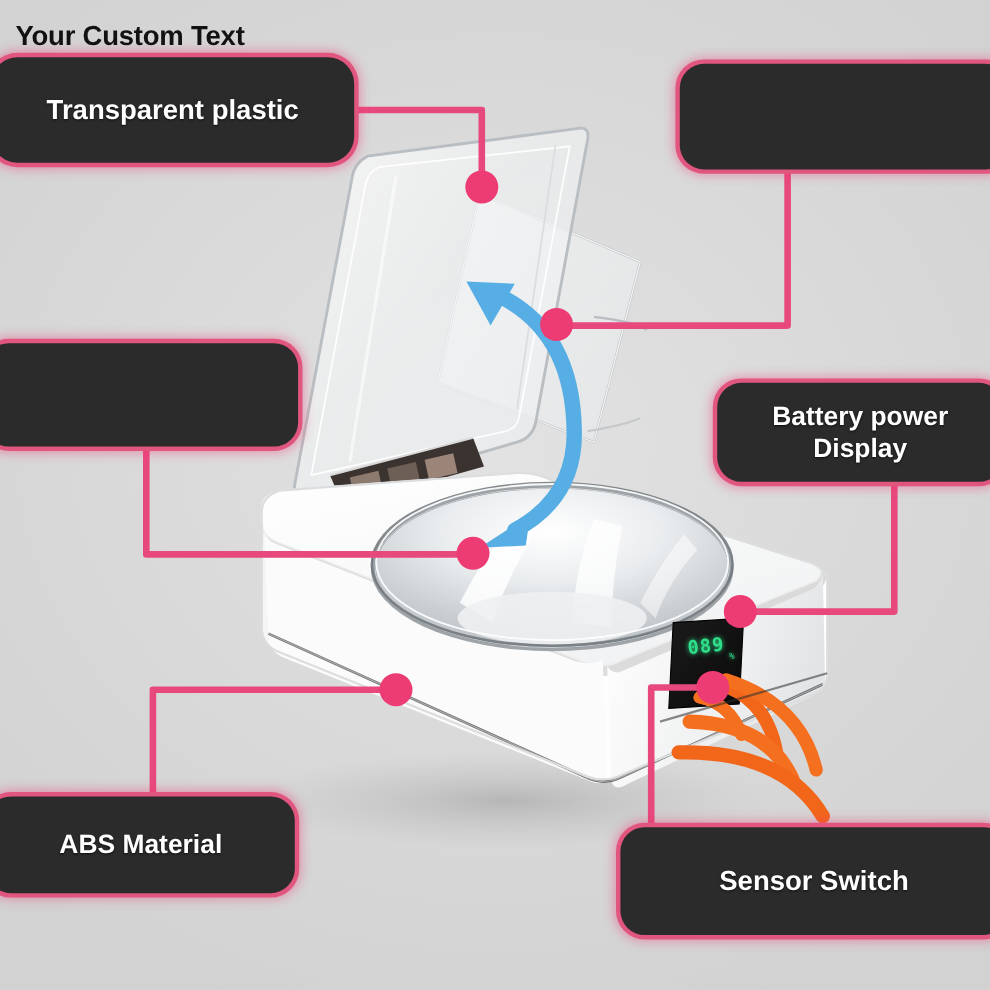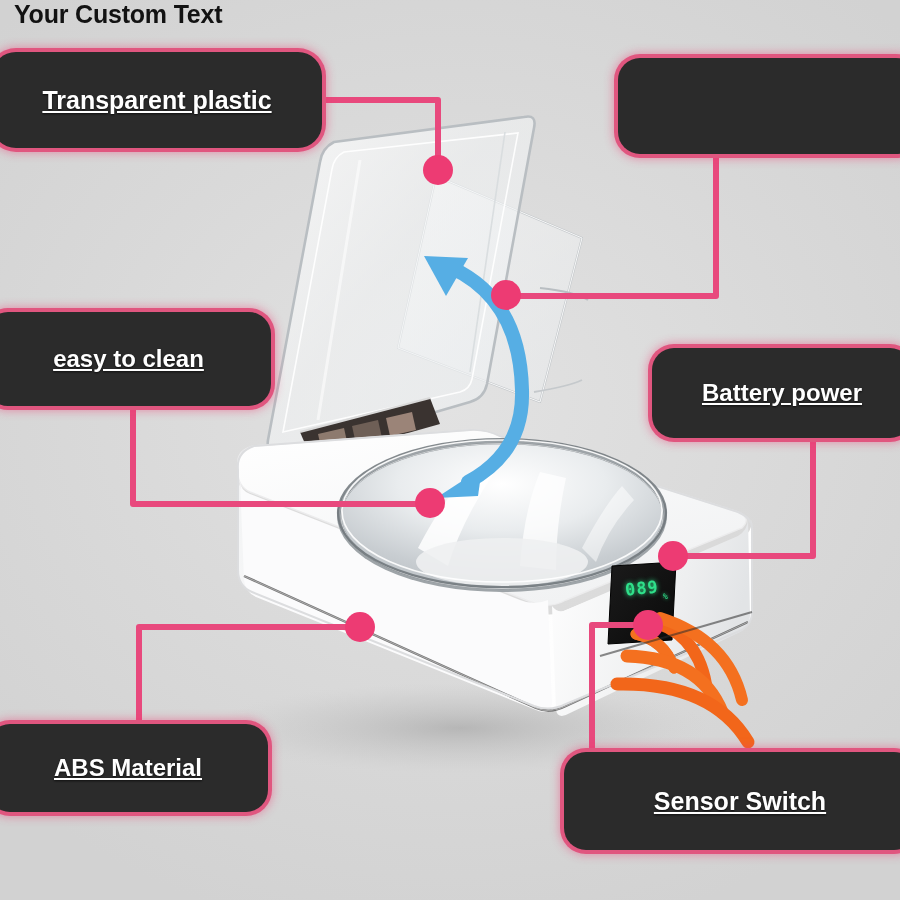--- a/index.html
+++ b/index.html
@@ -13,21 +13,21 @@
 
   
   .bg {
     position:absolute; inset:0;
     background:
       radial-gradient(ellipse 70% 60% at 50% 45%, #e2e2e2 0%, #d9d9d9 55%, #d2d2d2 100%);
   }
 
   
   .header-text {
-    position:absolute; left:14px; top:0;
+    position:absolute; left:14px; top:19px;
     font-size:25px; font-weight:700; color:#121212;
     letter-spacing:-0.2px;
     z-index:40;
   }
 
   
   .product { position:absolute; left:0; top:0; width:900px; height:900px; z-index:10; }
 
   
   .callout {
@@ -36,21 +36,21 @@
     border-radius:22px;
     color:#fff;
     display:flex; align-items:center; justify-content:center;
     text-align:center;
     font-weight:700;
     line-height:1.22;
     z-index:30;
     box-shadow:0 0 0 4px #e0567f, 0 0 10px 5px rgba(237,59,115,.45);
     padding:6px 14px;
   }
-  .callout span { display:block; text-shadow:0 1px 2px rgba(0,0,0,.7);text-decoration:underline; }
+  .callout span { display:block; text-shadow:0 1px 2px rgba(0,0,0,.7); }
 
   #cal-pc-cover   { left:-8px;  top:52px;  width:330px; height:96px;  font-size:25px; border-radius:24px; }
   #cal-turn       { left:618px; top:58px;  width:300px; height:96px;  font-size:25px; }
   #cal-bowl       { left:-14px; top:312px; width:285px; height:94px;  font-size:24px; }
   #cal-battery    { left:652px; top:348px; width:260px; height:90px;  font-size:24px; }
   #cal-abs        { left:-12px; top:724px; width:280px; height:88px;  font-size:24px; }
   #cal-sensor     { left:564px; top:752px; width:352px; height:98px;  font-size:25px; }
 
   
   .connectors { position:absolute; inset:0; z-index:25; pointer-events:none; }
@@ -237,27 +237,27 @@
     </div>
   </div>
 
   <div class="callout" id="cal-turn">
     <div>
     </div>
   </div>
 
   <div class="callout" id="cal-bowl">
     <div>
-      <span>easy to clean</span>
     </div>
   </div>
 
   <div class="callout" id="cal-battery">
     <div>
       <span>Battery power</span>
+      <span>Display</span>
     </div>
   </div>
 
   <div class="callout" id="cal-abs">
     <div>
       <span>ABS Material</span>
     </div>
   </div>
 
   <div class="callout" id="cal-sensor">

